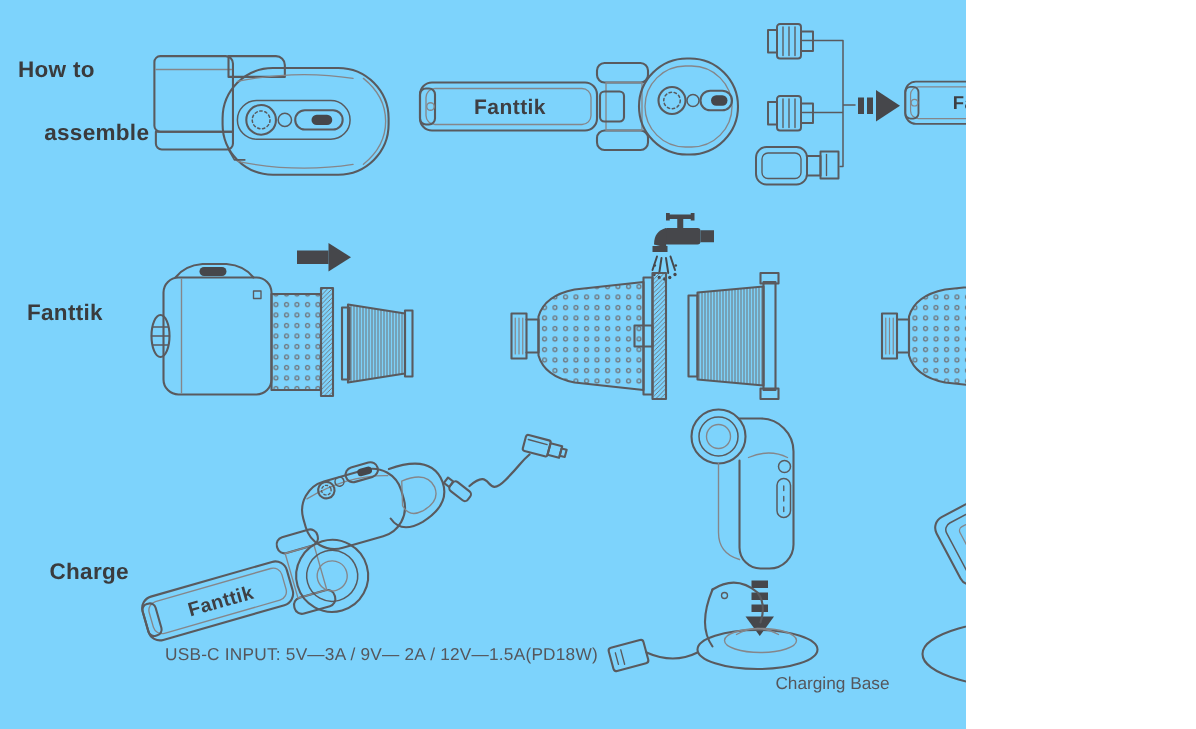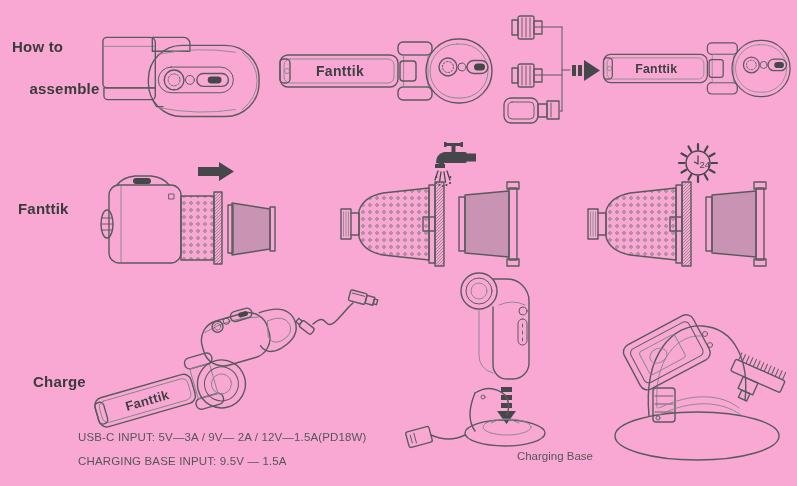--- a/index.html
+++ b/index.html
@@ -1,20 +1,20 @@
 <!DOCTYPE html>
 <html><head>
 <meta charset="utf-8">
 <style>
   html,body{margin:0;padding:0;background:#ffffff;}
-  .stage{position:relative;width:797px;height:486px;background:#f9a8d4;overflow:hidden;
+  .stage{position:relative;width:644px;height:486px;background:#7dd3fc;overflow:hidden;
          font-family:"Liberation Sans",sans-serif;}
   .sec-label{position:absolute;font-weight:bold;font-size:15px;color:#3a3b3d;
              line-height:21px;letter-spacing:.2px;white-space:pre;}
-  .spec{position:absolute;font-size:11.5px;color:#55565b;letter-spacing:.15px;white-space:pre;}
+  .spec{position:absolute;font-size:11.5px;color:#55565b;letter-spacing:.15px;white-space:pre;margin-left:32px;}
   .caption{position:absolute;font-size:11.5px;color:#55565b;text-align:right;}
   svg.art{position:absolute;overflow:visible;}
 </style>
 </head>
 <body>
 
 <div class="stage">
 
   <svg width="0" height="0" style="position:absolute" aria-hidden="true">
     <defs>
@@ -216,21 +216,20 @@
       <g transform="rotate(15 278 9)">
         <rect x="264" y="3" width="17" height="11" rx="1.5"></rect>
         <path d="M266,6 h13" stroke-width="0.9"></path>
         <rect x="281" y="4.5" width="8" height="8"></rect>
         <rect x="289" y="6" width="3.5" height="5"></rect>
       </g>
     </g>
   </svg>
 
   <div class="spec" style="left:78px;top:431px;">USB-C INPUT: 5V—3A / 9V— 2A / 12V—1.5A(PD18W)</div>
-  <div class="spec" style="left:78px;top:455px;">CHARGING BASE INPUT: 9.5V — 1.5A</div>
 
   <svg class="art" style="left:403px;top:263px;" width="190" height="188" viewBox="0 0 190 188">
     <g fill="none" stroke="#595a5e" stroke-width="1.4" stroke-linejoin="round" stroke-linecap="round">
       <circle cx="76" cy="28" r="18"></circle>
       <circle cx="76" cy="28" r="13" stroke-width="1"></circle>
       <circle cx="76" cy="28" r="8" stroke="#85868a" stroke-width="0.9"></circle>
       <path d="M90,16 h14 a22,22 0 0 1 22,22 v62 a16,16 0 0 1 -16,16 h-6 a14,14 0 0 1 -14,-14 V44"></path>
       <path d="M96,42 q14,-6 26,0" stroke="#85868a" stroke-width="0.9"></path>
       <path d="M76,46 V92 q0,14 14,18" stroke="#85868a" stroke-width="0.9"></path>
       <circle cx="120" cy="48" r="4" stroke-width="1"></circle>

